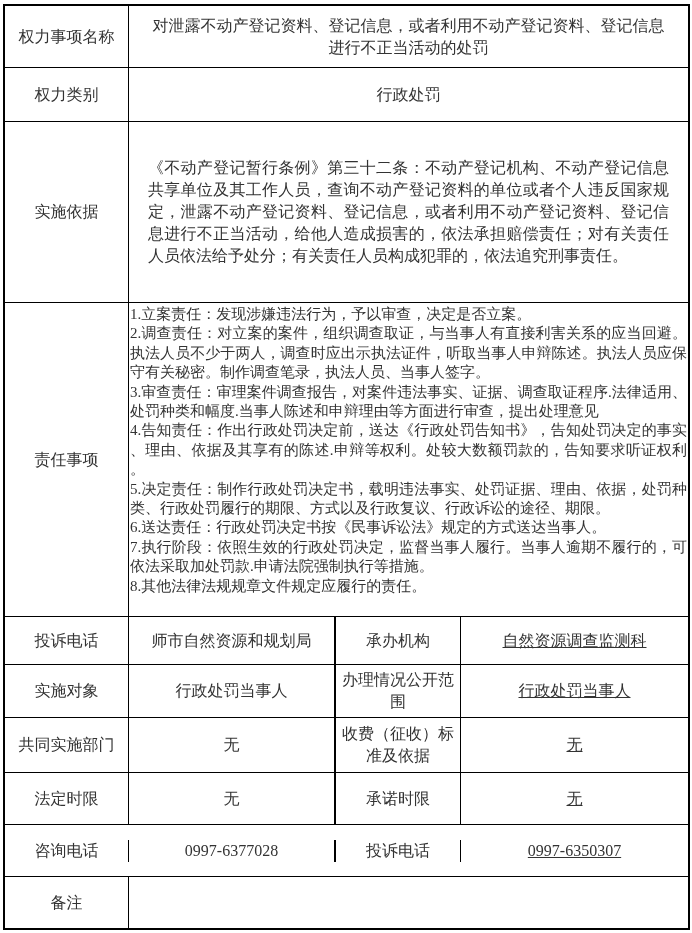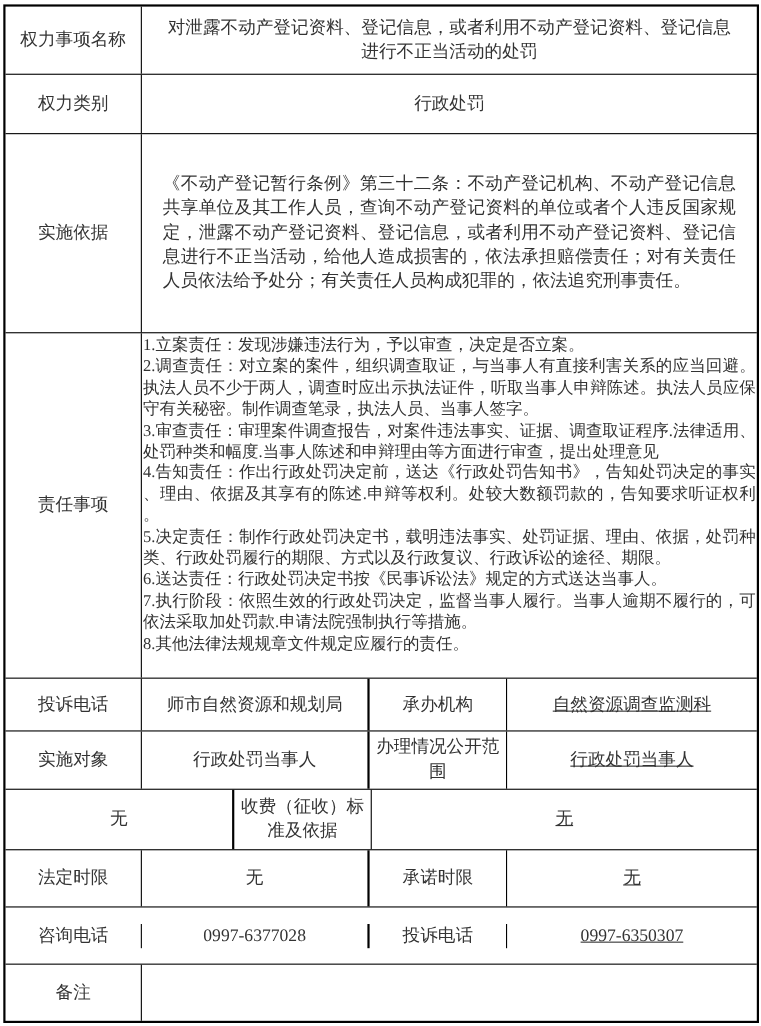--- a/index.html
+++ b/index.html
@@ -144,20 +144,21 @@
     </div>
 
     <div class="row row-tgt">
       <div class="cell label-col">实施对象</div>
       <div class="cell value-col-a">行政处罚当事人</div>
       <div class="cell label-col-b bold-divider">办理情况公开范围</div>
       <div class="cell value-col-b">行政处罚当事人</div>
     </div>
 
     <div class="row row-joint">
+      <div class="cell label-col">共同实施部门</div>
       <div class="cell value-col-a">无</div>
       <div class="cell label-col-b bold-divider">收费（征收）标准及依据</div>
       <div class="cell value-col-b">无</div>
     </div>
 
     <div class="row row-legal">
       <div class="cell label-col">法定时限</div>
       <div class="cell value-col-a">无</div>
       <div class="cell label-col-b bold-divider">承诺时限</div>
       <div class="cell value-col-b">无</div>

